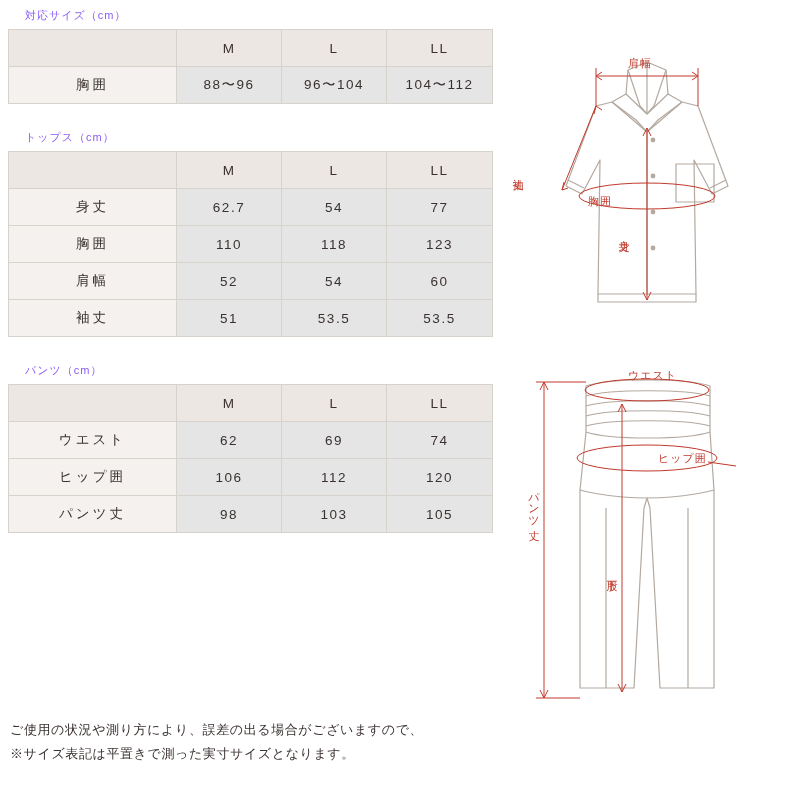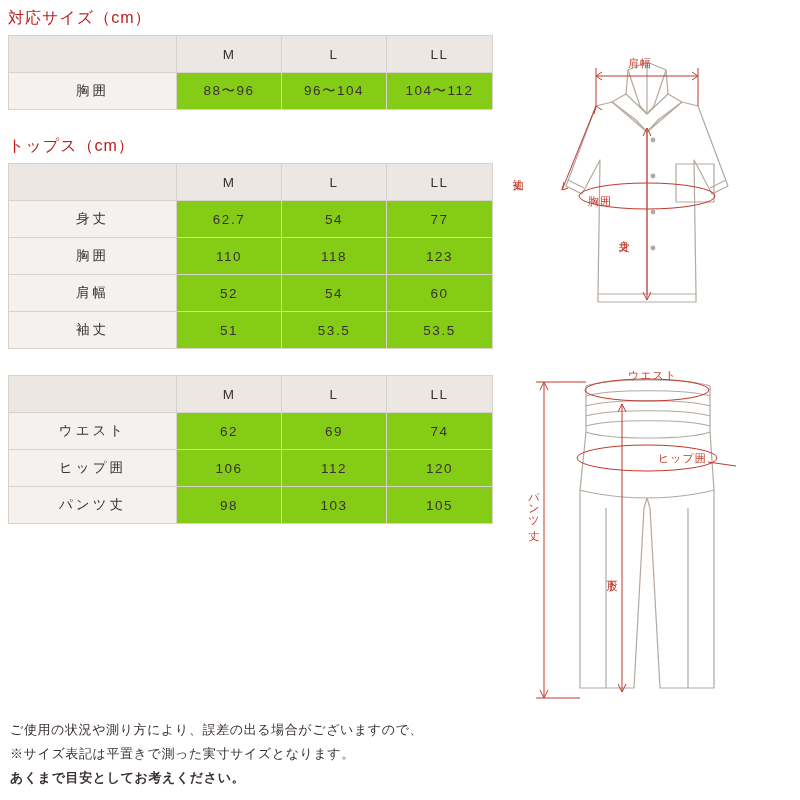--- a/index.html
+++ b/index.html
@@ -14,24 +14,24 @@
     position: relative;
     width: 800px; height: 800px;
     overflow: hidden;
   }
   .left-col {
     position: absolute;
     left: 8px; top: 8px;
     width: 488px;
   }
   .tbl-title {
-    font-size: 16px;
+    font-size: 11px;
     letter-spacing: 1px;
-    color: #b91c1c;
-    margin: 0 0 6px 0;
+    color: #8b5cf6;
+    margin: 0 0 6px 17px;
   }
   table.size-table {
     border-collapse: collapse;
     width: 484px;
     table-layout: fixed;
   }
   table.size-table td, table.size-table th {
     border: 1px solid #d8d2cd;
     height: 37px;
     text-align: center;
@@ -44,21 +44,21 @@
     background: #ece7e2;
   }
   table.size-table thead th.corner {
     background: #ece7e2;
   }
   table.size-table tbody th {
     background: #f4f1ee;
     letter-spacing: 3px;
   }
   table.size-table tbody td {
-    background: #84cc16;
+    background: #e5e5e5;
   }
   col.c0 { width: 168px; }
   col.c1 { width: 105px; }
   col.c2 { width: 105px; }
   col.c3 { width: 106px; }
 
   .spacer { height: 26px; }
 
   .notes {
     position: absolute;
@@ -170,20 +170,21 @@
             <td>53.5</td>
             <td>53.5</td>
           </tr>
         </tbody>
       </table>
     </div>
 
     <div class="spacer"></div>
 
     <div>
+      <div class="tbl-title">パンツ（cm）</div>
       <table class="size-table">
         <colgroup>
             <col class="c0">
             <col class="c1">
             <col class="c2">
             <col class="c3">
           </colgroup>
         <thead>
           <tr>
             <th class="corner"></th>
@@ -212,21 +213,20 @@
             <td>105</td>
           </tr>
         </tbody>
       </table>
     </div>
   </div>
 
   <div class="notes">
     <div>ご使用の状況や測り方により、誤差の出る場合がございますので、</div>
     <div>※サイズ表記は平置きで測った実寸サイズとなります。</div>
-    <div class="bold">あくまで目安としてお考えください。</div>
   </div>
 
   <div class="figures">
 
     <svg width="296" height="340" viewBox="0 0 296 340">
       <g fill="none" stroke="#b3a9a0" stroke-width="1.2" stroke-linejoin="round">
 
         <path d="M112 92 L96 96 L66 176 L82 184 L100 150 L98 284 L196 284 L194 150 L212 184 L228 176 L198 96 L182 92 L147 122 Z"></path>
 
         <path d="M112 92 L126 84 L147 104 L168 84 L182 92"></path>

